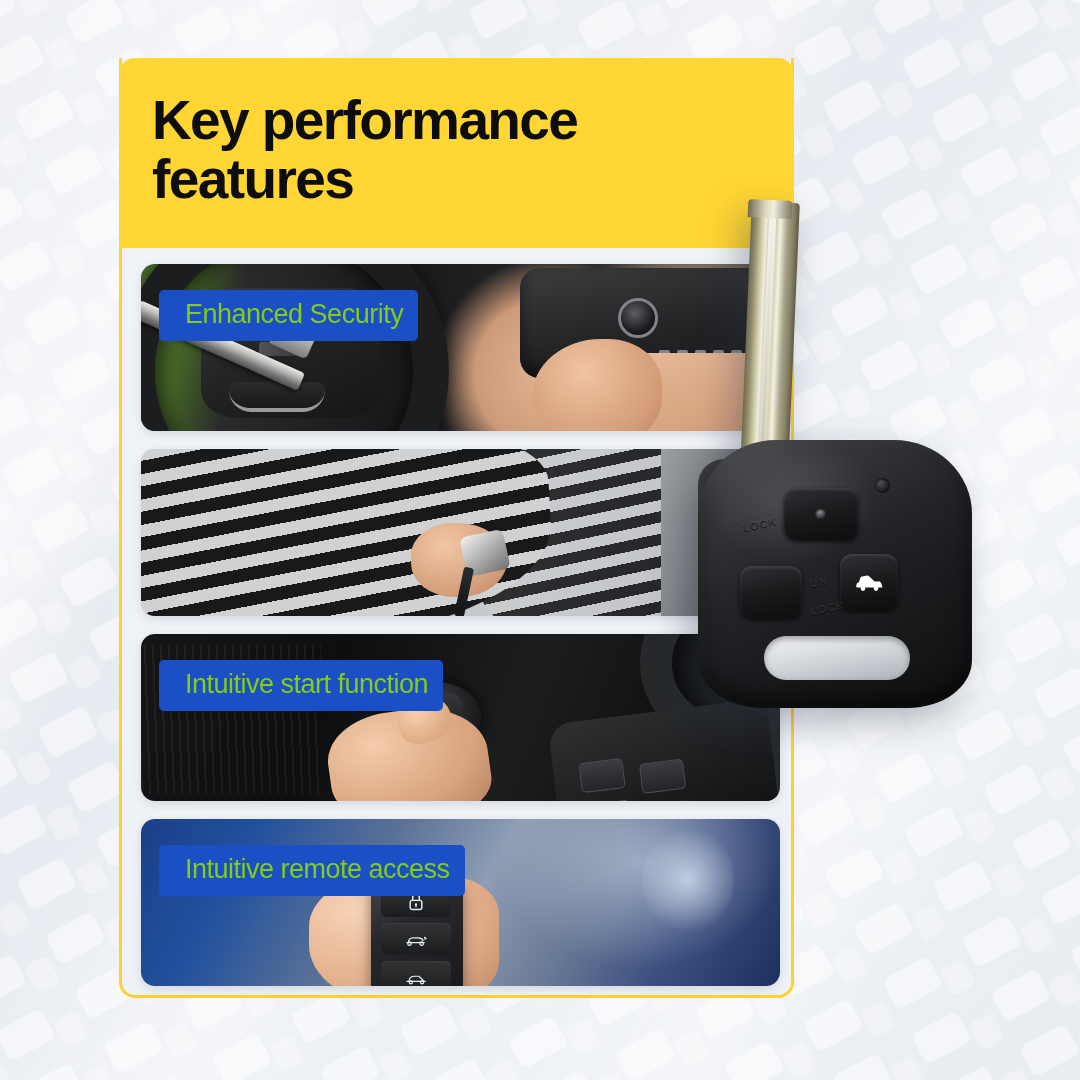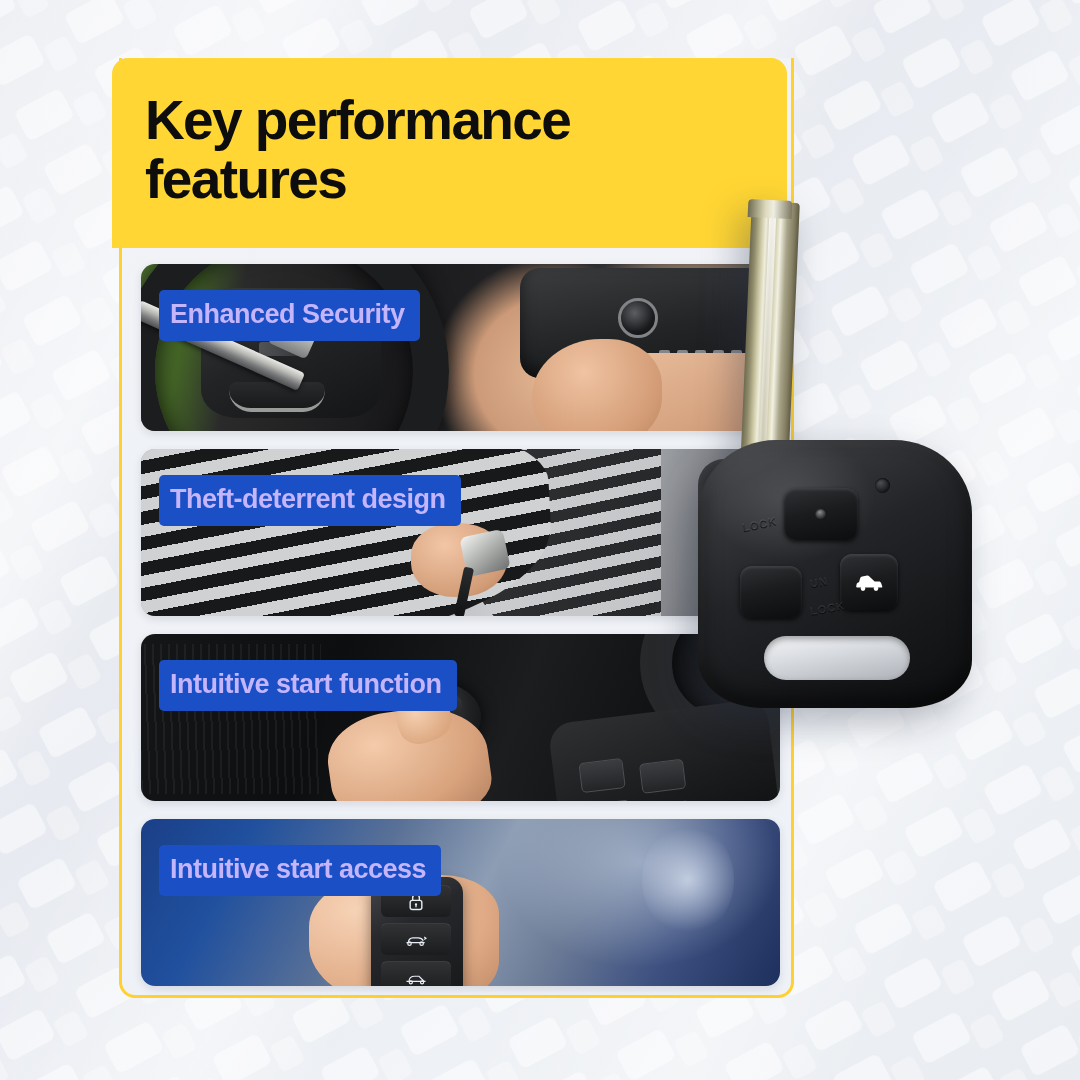--- a/index.html
+++ b/index.html
@@ -45,21 +45,21 @@
     width: 675px;
     height: 940px;
     border: 3px solid #FFD02E;
     border-top: none;
     border-radius: 0 0 16px 16px;
     background: linear-gradient(180deg, #f1f3f7 0%, #eef1f6 100%);
   }
 
   #header {
     position: absolute;
-    left: 112px;
+    left: 119px;
     top: 58px;
     width: 675px;
     height: 190px;
     background: #FFD633;
     border-radius: 16px 16px 0 0;
     display: flex;
     align-items: center;
     padding: 0 0 6px 33px;
   }
   #header-title {
@@ -92,26 +92,26 @@
   .feature-photo {
     position: absolute;
     inset: 0;
   }
 
   .feature-badge {
     position: absolute;
     left: 18px;
     top: 26px;
     background: #1B4FC6;
-    color: #c4b5fd;
+    color: #84cc16;
     font-size: 27px;
-    font-weight: 700;
+    font-weight: 400;
     letter-spacing: -.5px;
     line-height: 1;
-    padding: 11px 15px 13px 11px;
+    padding: 11px 15px 13px 26px;
     border-radius: 5px;
     white-space: nowrap;
     z-index: 4;
   }
 
   
   .p1 {
     background:
       radial-gradient(ellipse 180px 130px at 86% 46%, #c9a98c 0%, #a88a6e 45%, rgba(168,138,110,0) 75%),
       radial-gradient(ellipse 150px 150px at 64% 66%, #e3b694 0%, #cc9a78 50%, rgba(204,154,120,0) 78%),
@@ -522,21 +522,20 @@
   <div class="feature">
     <div class="feature-photo p2">
       <div class="p2-door"></div>
       <div class="p2-mirror"></div>
       <div class="p2-stripes2"></div>
       <div class="p2-stripes"></div>
       <div class="p2-hand"></div>
       <div class="p2-keys"></div>
       <div class="p2-keyblade"></div>
     </div>
-    <div class="feature-badge">Theft-deterrent design</div>
   </div>
 
   <div class="feature">
     <div class="feature-photo p3">
       <div class="p3-vent"></div>
       <div class="p3-wheel"></div>
       <div class="p3-console">
         <i style="left:26px; top:42px;"></i>
         <i style="left:86px; top:50px;"></i>
         <i style="left:28px; top:84px;"></i>
@@ -573,21 +572,21 @@
         </div>
         <div class="p4-fobbtn" style="top:84px;">
           <svg viewBox="0 0 30 16" fill="none" stroke="#e8edf5" stroke-width="1.4">
             <path d="M4 12h22M7 12c0-3.5 2.5-6 6.5-6h5l6 6"></path>
             <circle cx="9" cy="13" r="1.8"></circle>
               <circle cx="22" cy="13" r="1.8"></circle>
           </svg>
         </div>
       </div>
     </div>
-    <div class="feature-badge">Intuitive start access</div>
+    <div class="feature-badge">Intuitive remote access</div>
   </div>
 
 </div>
 
 <div id="hero-key">
 
   <div id="key-blade"></div>
   <div id="key-blade-tip"></div>
 
   <div id="key-body">

